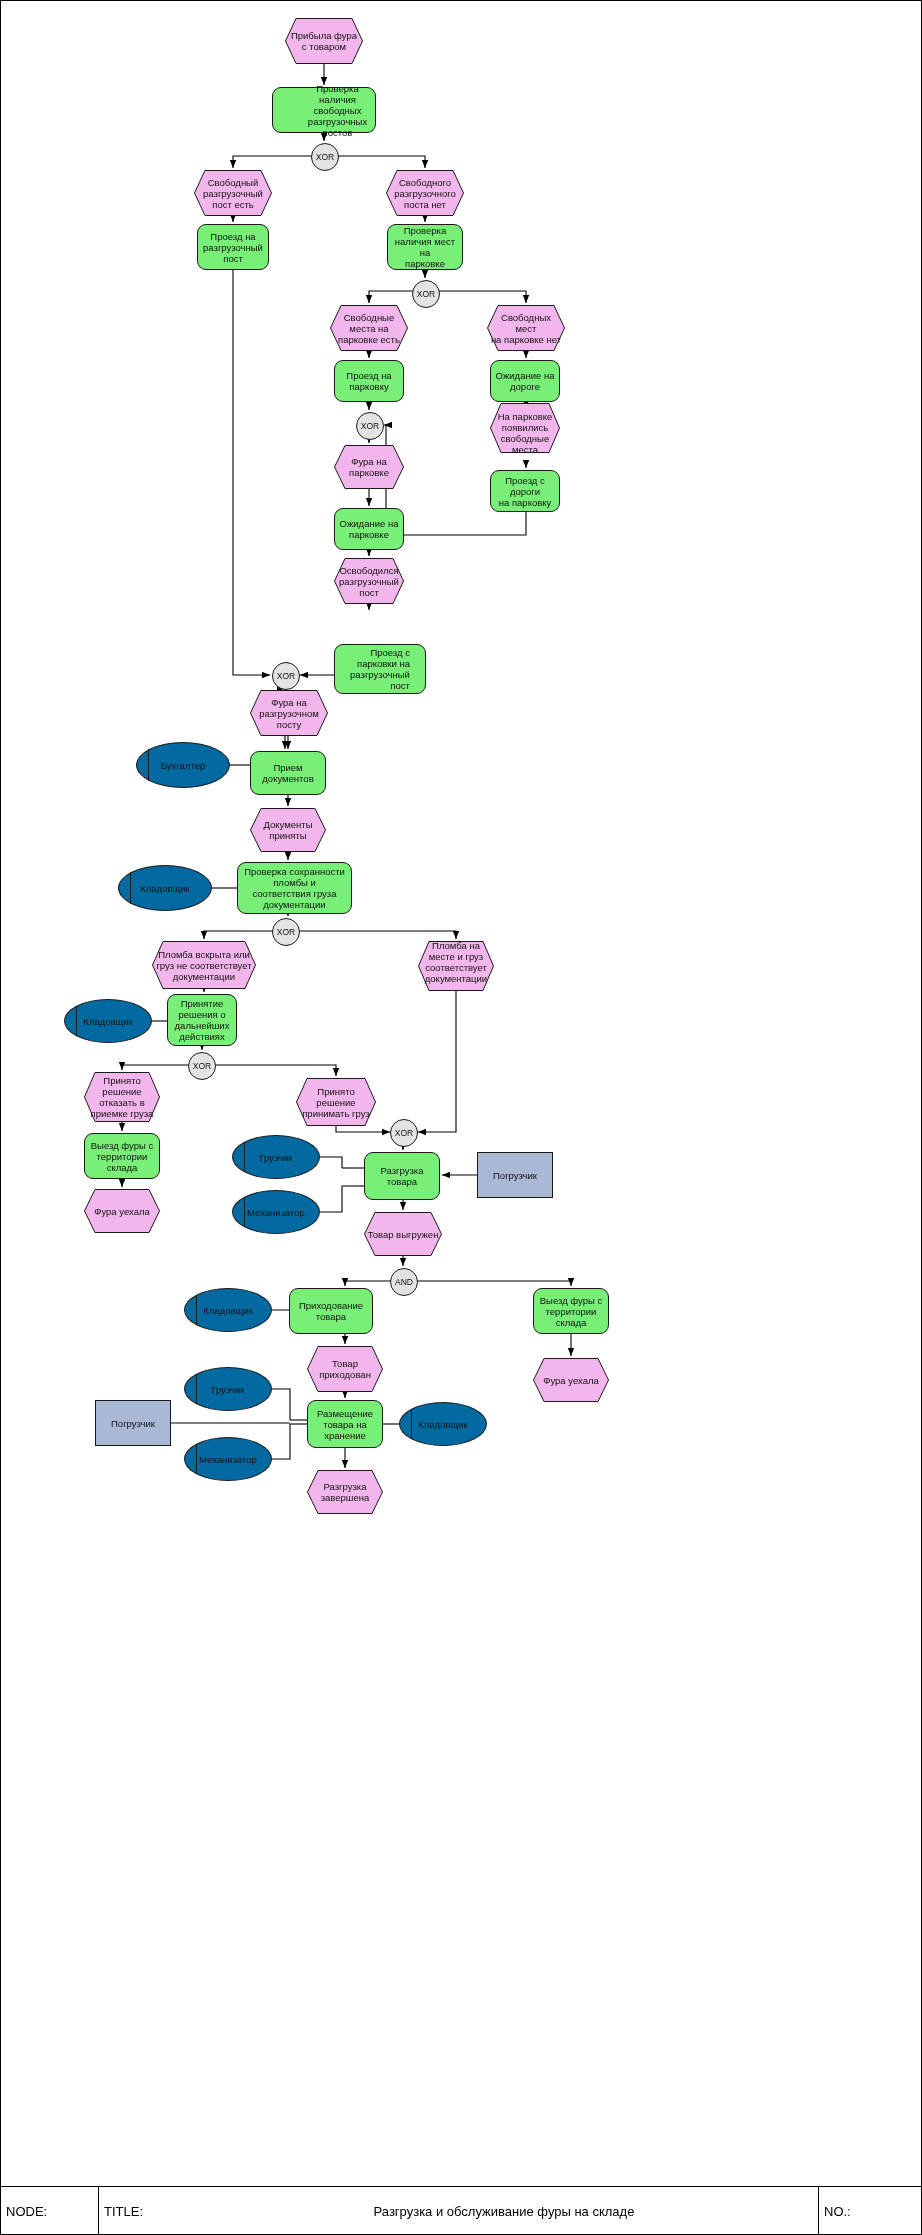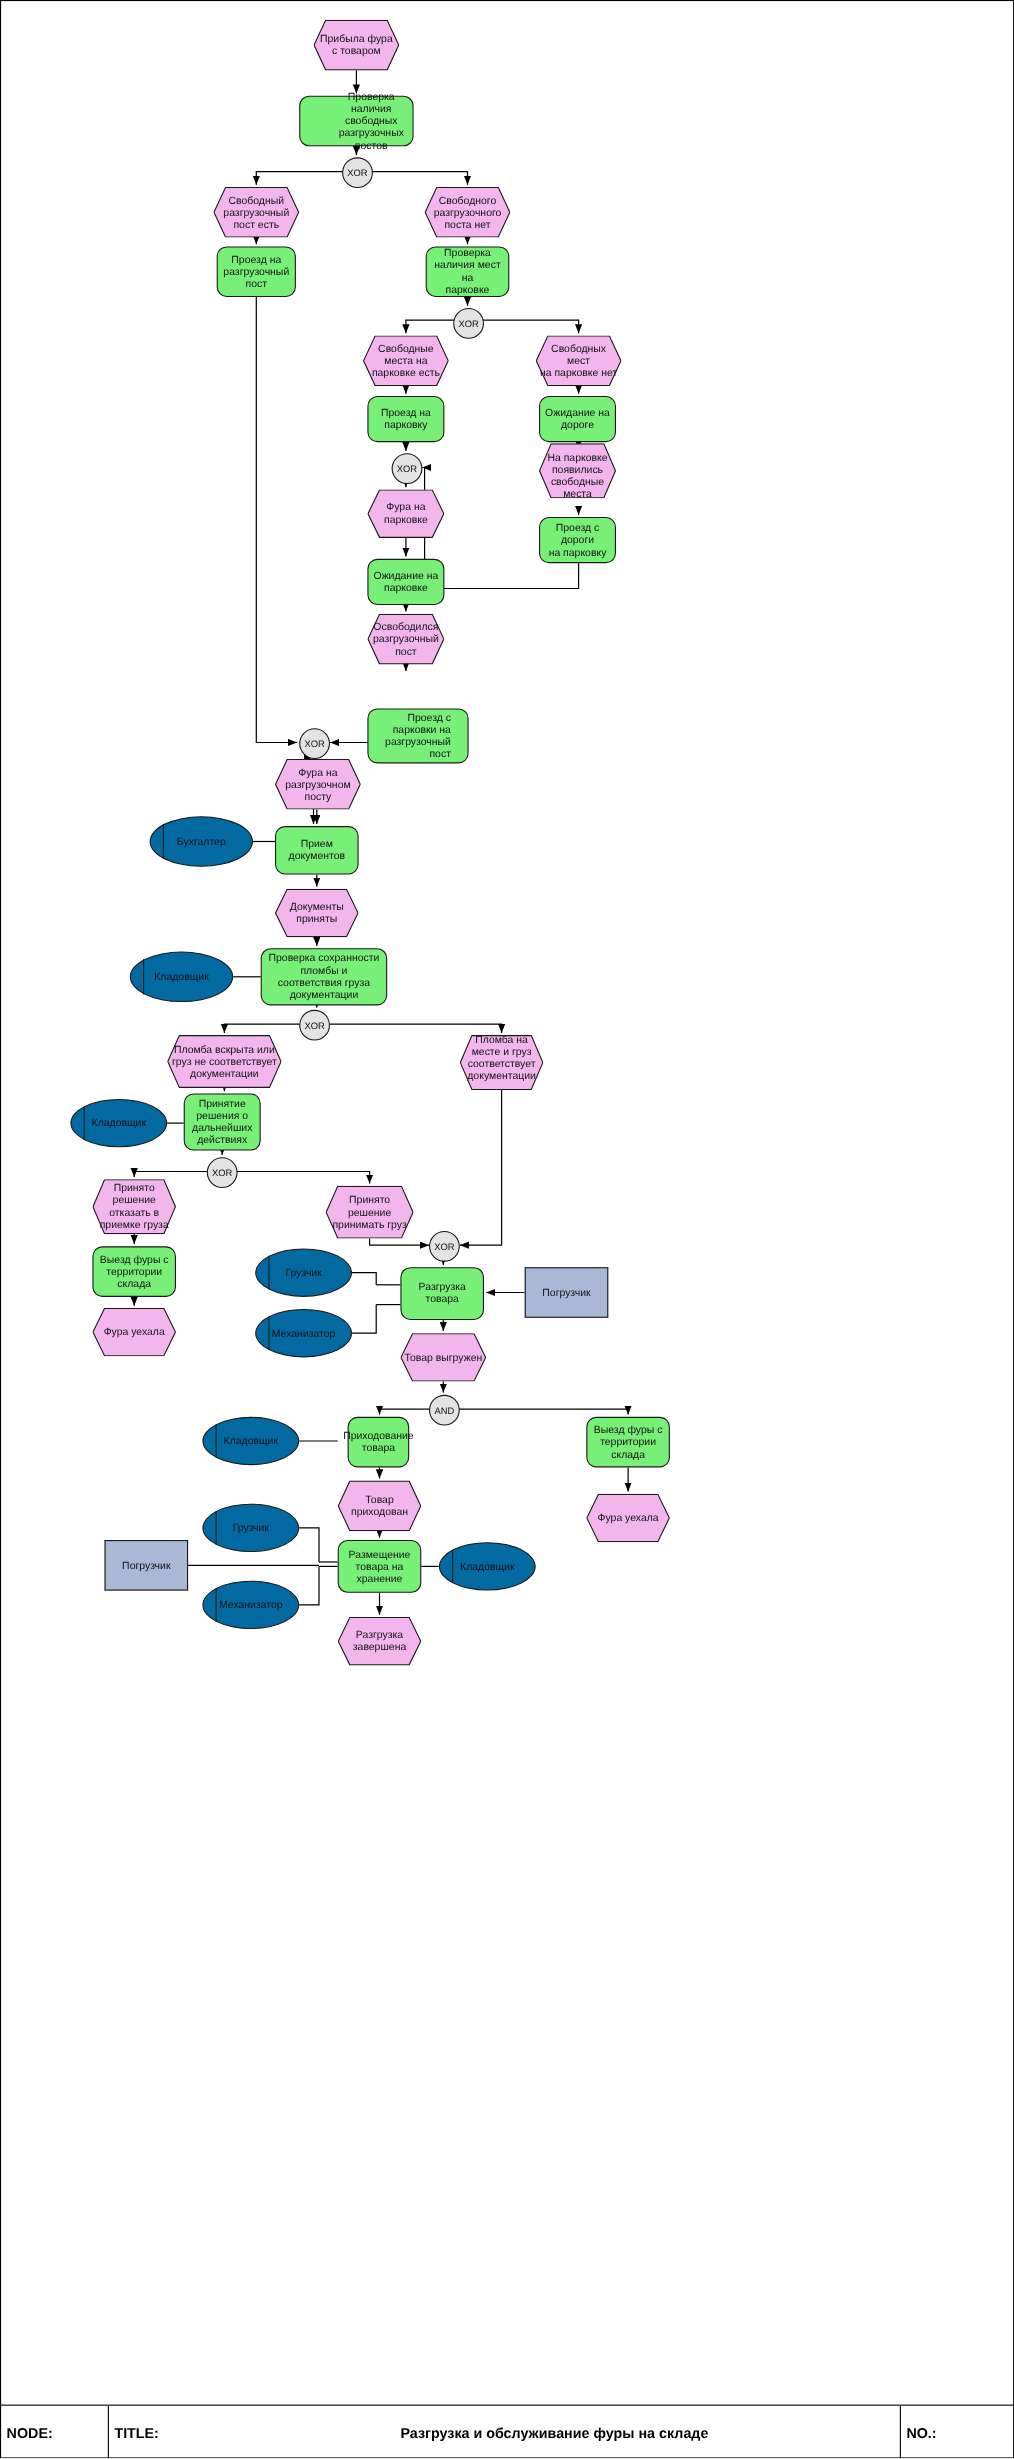--- a/index.html
+++ b/index.html
@@ -1,21 +1,21 @@
 <!DOCTYPE html>
 <html><head>
 <meta charset="utf-8">
 <style>
   html,body{margin:0;padding:0;background:#fff;}
   body{font-family:"Liberation Sans","DejaVu Sans",sans-serif;}
   #page{position:relative;width:922px;height:2235px;background:#fff;overflow:hidden;}
   .frame-line{position:absolute;background:#000;}
   
   #footer{position:absolute;left:0;top:2186px;width:922px;height:49px;border-top:1px solid #000;box-sizing:border-box;}
-  #footer .cell{position:absolute;top:0;height:48px;display:flex;align-items:center;font-size:13px;color:#000;font-weight:bold;}
+  #footer .cell{position:absolute;top:0;height:48px;display:flex;align-items:center;font-size:13px;color:#000;}
   #footer .sep{position:absolute;top:0;width:1px;height:48px;background:#000;}
   .node{position:absolute;box-sizing:border-box;display:flex;align-items:center;justify-content:center;text-align:center;
         font-size:9.5px;line-height:11px;color:#111;padding:2px 3px;}
   .func{background:#78f078;border:1px solid #1a1a1a;border-radius:9px;}
   .role{background:#0369a1;border:1px solid #1a1a1a;border-radius:50%;}
   .role .bar{position:absolute;left:11px;top:6px;bottom:6px;width:1px;background:#1a1a1a;}
   .resource{background:#a9b8d4;border:1px solid #1a1a1a;}
   .gate{position:absolute;width:26px;height:26px;border-radius:50%;background:#e3e3e3;border:1px solid #1a1a1a;
         display:flex;align-items:center;justify-content:center;font-size:8.5px;color:#111;}
   svg.edges{position:absolute;left:0;top:0;width:922px;height:2235px;pointer-events:none;}
@@ -281,21 +281,21 @@
         <svg width="78" height="44" style="position: absolute; left: 0px; top: 0px;">
           <path d="M11,0.5 L67,0.5 L77.5,22 L67,43.5 L11,43.5 L0.5,22 Z" fill="#f2b6ec" stroke="#1a1a1a" stroke-width="1"></path>
         </svg>
         <span class="evtxt">Товар выгружен</span>
       </div>
       <div class="gate" style="left: 390px; top: 1268px;">AND</div>
       <div class="role node" style="position: absolute; left: 184px; top: 1288px; width: 88px; height: 44px;">
         <div class="bar"></div>
         <span class="evtxt">Кладовщик</span>
       </div>
-      <div class="func node" style="position: absolute; left: 316px; top: 1288px; width: 56px; height: 46px;">
+      <div class="func node" style="position: absolute; left: 289px; top: 1288px; width: 84px; height: 46px;">
         <span class="evtxt">Приходование<br>товара</span>
       </div>
       <div class="func node" style="position: absolute; left: 533px; top: 1288px; width: 76px; height: 46px;">
         <span class="evtxt">Выезд фуры с<br>территории<br>склада</span>
       </div>
       <div class="node" style="position: absolute; left: 307px; top: 1346px; width: 76px; height: 46px;">
         <svg width="76" height="46" style="position: absolute; left: 0px; top: 0px;">
           <path d="M11,0.5 L65,0.5 L75.5,23 L65,45.5 L11,45.5 L0.5,23 Z" fill="#f2b6ec" stroke="#1a1a1a" stroke-width="1"></path>
         </svg>
         <span class="evtxt">Товар<br>приходован</span>

